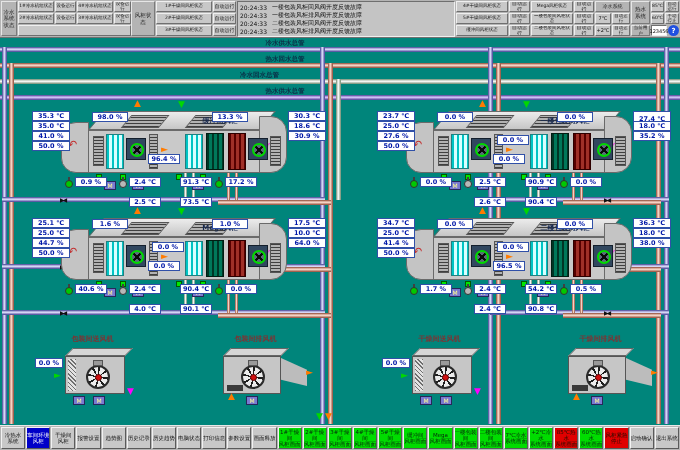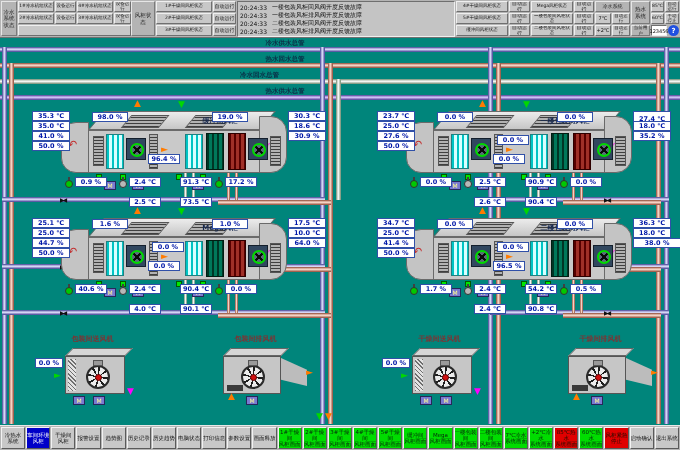--- a/index.html
+++ b/index.html
@@ -129,21 +129,21 @@
       <div class="msq" style="left: 74px; top: 76px; width: 12px; height: 9px;">M</div>
       <div class="msq" style="left: 102px; top: 76px; width: 12px; height: 9px;">M</div>
       <div class="msq" style="left: 162px; top: 76px; width: 12px; height: 9px;">M</div>
       <div class="arr" style="left: 104px; top: -6px; color: rgb(255, 123, 0);">▲</div>
       <div class="arr" style="left: 148px; top: -5px; color: rgb(0, 216, 0);">▼</div>
       <div class="box" style="left: 2px; top: 6px; width: 38px; height: 10px;">35.3 ℃</div>
       <div class="box" style="left: 2px; top: 16px; width: 38px; height: 10px;">35.0 ℃</div>
       <div class="box" style="left: 2px; top: 26px; width: 38px; height: 10px;">41.0 %</div>
       <div class="box" style="left: 2px; top: 36px; width: 38px; height: 10px;">50.0 %</div>
       <div class="box" style="left: 62px; top: 7px; width: 36px; height: 10px;">98.0 %</div>
-      <div class="box" style="left: 182px; top: 7px; width: 36px; height: 10px;">19.0 %</div>
+      <div class="box" style="left: 182px; top: 7px; width: 36px; height: 10px;">13.3 %</div>
       <div class="box" style="left: 118px; top: 49px; width: 32px; height: 10px;">96.4 %</div>
       <div class="box" style="left: 258px; top: 6px; width: 38px; height: 10px;">30.3 ℃</div>
       <div class="box" style="left: 258px; top: 16px; width: 38px; height: 10px;">18.6 ℃</div>
       <div class="box" style="left: 258px; top: 26px; width: 38px; height: 10px;">30.9 %</div>
       <div style="left: 35px; top: 72px; width: 8px; height: 11px;">
         <div style="left: 3px; top: 0px; width: 2px; height: 4px; background: rgb(64, 64, 64);"></div>
         <div style="left: 0px; top: 3px; width: 8px; height: 8px; border-radius: 50%; background: rgb(0, 200, 0); border: 1px solid rgb(51, 51, 51);"></div>
       </div>
       <div class="box" style="left: 45px; top: 72px; width: 32px; height: 10px;">0.9 %</div>
       <div style="left: 89px; top: 72px; width: 8px; height: 11px;">
@@ -328,21 +328,21 @@
       <div class="box" style="left: 2px; top: 6px; width: 38px; height: 10px;">34.7 ℃</div>
       <div class="box" style="left: 2px; top: 16px; width: 38px; height: 10px;">25.0 ℃</div>
       <div class="box" style="left: 2px; top: 26px; width: 38px; height: 10px;">41.4 %</div>
       <div class="box" style="left: 2px; top: 36px; width: 38px; height: 10px;">50.0 %</div>
       <div class="box" style="left: 62px; top: 7px; width: 36px; height: 10px;">0.0 %</div>
       <div class="box" style="left: 182px; top: 7px; width: 36px; height: 10px;">0.0 %</div>
       <div class="box" style="left: 122px; top: 30px; width: 32px; height: 10px;">0.0 %</div>
       <div class="box" style="left: 118px; top: 49px; width: 32px; height: 10px;">96.5 %</div>
       <div class="box" style="left: 258px; top: 6px; width: 38px; height: 10px;">36.3 ℃</div>
       <div class="box" style="left: 258px; top: 16px; width: 38px; height: 10px;">18.0 ℃</div>
-      <div class="box" style="left: 258px; top: 26px; width: 48px; height: 10px;">38.0 %</div>
+      <div class="box" style="left: 258px; top: 26px; width: 38px; height: 10px;">38.0 %</div>
       <div style="left: 35px; top: 72px; width: 8px; height: 11px;">
         <div style="left: 3px; top: 0px; width: 2px; height: 4px; background: rgb(64, 64, 64);"></div>
         <div style="left: 0px; top: 3px; width: 8px; height: 8px; border-radius: 50%; background: rgb(0, 200, 0); border: 1px solid rgb(51, 51, 51);"></div>
       </div>
       <div class="box" style="left: 45px; top: 72px; width: 32px; height: 10px;">1.7 %</div>
       <div style="left: 89px; top: 72px; width: 8px; height: 11px;">
         <div style="left: 3px; top: 0px; width: 2px; height: 4px; background: rgb(64, 64, 64);"></div>
         <div style="left: 0px; top: 3px; width: 8px; height: 8px; border-radius: 50%; background: rgb(184, 184, 184); border: 1px solid rgb(51, 51, 51);"></div>
       </div>
       <div class="box" style="left: 99px; top: 72px; width: 32px; height: 10px;">2.4 ℃</div>

